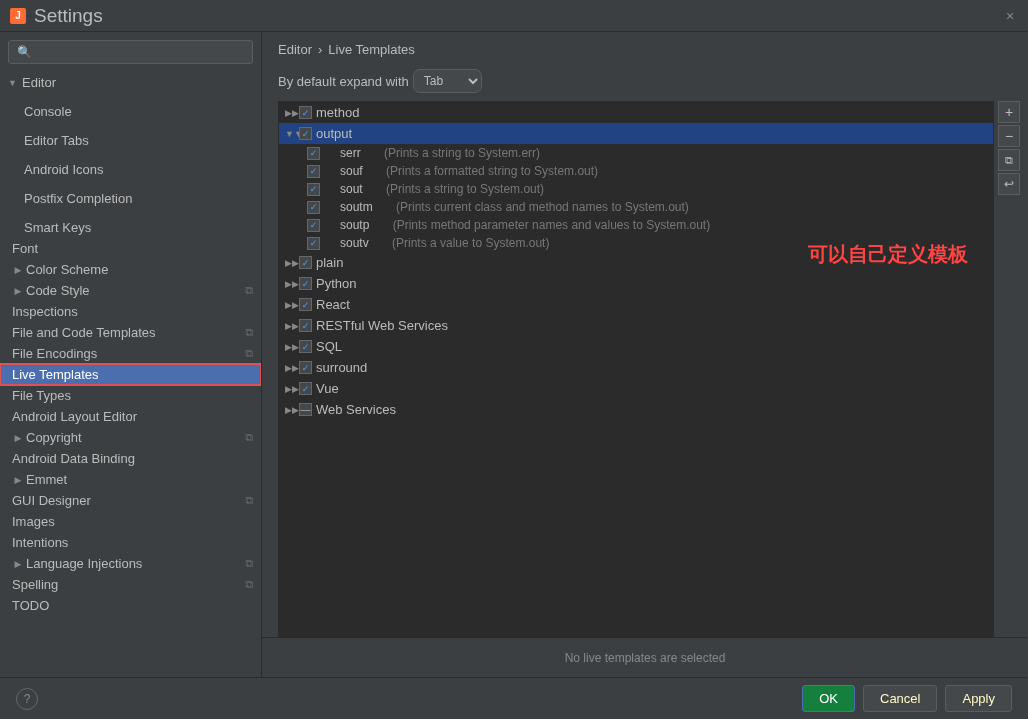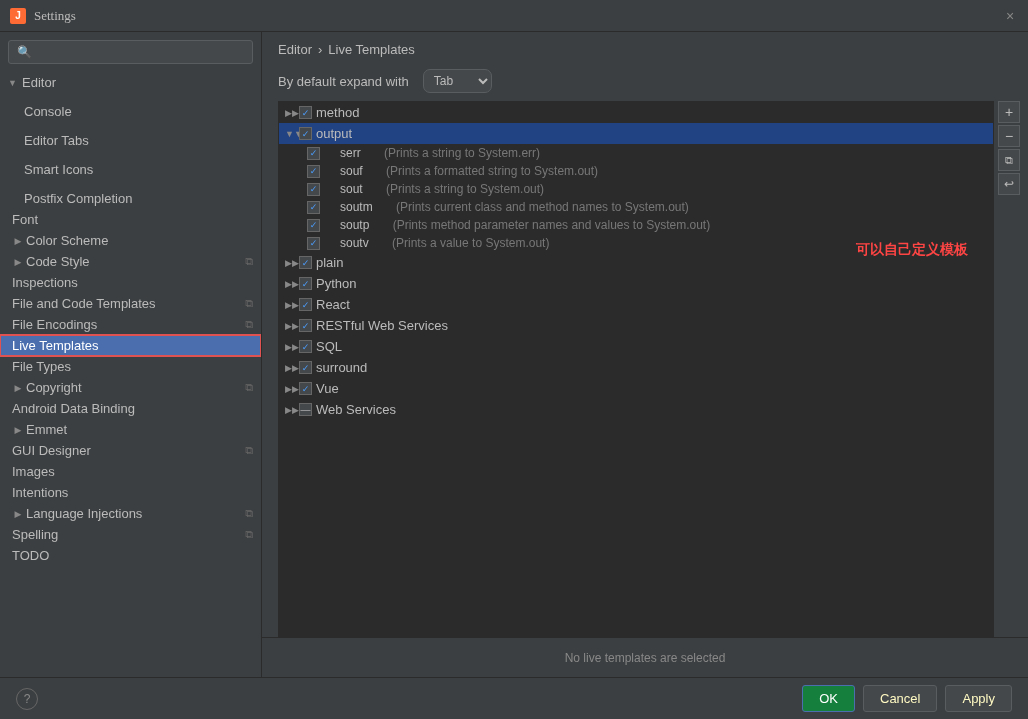--- a/index.html
+++ b/index.html
@@ -26,23 +26,22 @@
       width: 16px;
       height: 16px;
       background: #ff6b35;
       border-radius: 2px;
       margin-right: 8px;
       display: flex; align-items: center; justify-content: center;
       font-size: 10px; color: white; font-weight: bold;
     }
     .title-bar-text {
       flex: 1;
-      font-size: 13px;
-      color: #bbbbbb;
-      font-family: Liberation Serif, serif;
+      font-size: 19px;
+      color: #bbbbbb;
     }
     .title-bar-close {
       width: 16px; height: 16px;
       cursor: pointer;
       color: #888;
       font-size: 14px;
       display: flex; align-items: center; justify-content: center;
     }
 
     
@@ -125,21 +124,21 @@
       color: #bbbbbb;
       display: flex;
       align-items: center;
       gap: 6px;
     }
 
     .toolbar {
       padding: 6px 16px 8px 16px;
       display: flex;
       align-items: center;
-      gap: 14px;
+      gap: 4px;
     }
     .toolbar-label { color: #bbbbbb; font-size: 13px; }
     .toolbar-select {
       background: #45484a;
       border: 1px solid #5a5d5f;
       color: #bbbbbb;
       padding: 3px 6px;
       font-size: 12px;
       border-radius: 7px;
       outline: none;
@@ -231,21 +230,21 @@
       display: flex; align-items: center; justify-content: center;
       cursor: pointer;
       font-size: 14px;
     }
 
     .annotation-text {
       position: absolute;
       right: 60px;
       top: 140px;
       color: #ff4444;
-      font-size: 14px;
+      font-size: 20px;
       font-weight: bold;
       pointer-events: none;
     }
 
     .bottom-panel {
       padding: 10px 16px;
       border-top: 1px solid #2b2b2b;
       color: #888;
       font-size: 12px;
       text-align: center;
@@ -321,27 +320,30 @@
 
     <div class="sidebar-item indent-1">
       <span>Console</span>
     </div>
 
     <div class="sidebar-item indent-1">
       <span>Editor Tabs</span>
     </div>
 
     <div class="sidebar-item indent-1">
-      <span>Smart Icons</span>
+      <span>Android Icons</span>
     </div>
 
     <div class="sidebar-item indent-1">
       <span>Postfix Completion</span>
     </div>
 
+    <div class="sidebar-item indent-1">
+      <span>Smart Keys</span>
+    </div>
 
     <div class="sidebar-item">
       <span>Font</span>
     </div>
 
     <div class="sidebar-item">
       <span class="arrow arrow-icon right"></span>
       <span>Color Scheme</span>
     </div>
 
@@ -366,20 +368,23 @@
     </div>
 
     <div class="sidebar-item active red-box-highlight">
       <span>Live Templates</span>
     </div>
 
     <div class="sidebar-item">
       <span>File Types</span>
     </div>
 
+    <div class="sidebar-item">
+      <span>Android Layout Editor</span>
+    </div>
 
     <div class="sidebar-item">
       <span class="arrow arrow-icon right"></span>
       <span>Copyright</span>
       <span class="icon-right">⧉</span>
     </div>
 
     <div class="sidebar-item">
       <span>Android Data Binding</span>
     </div>

